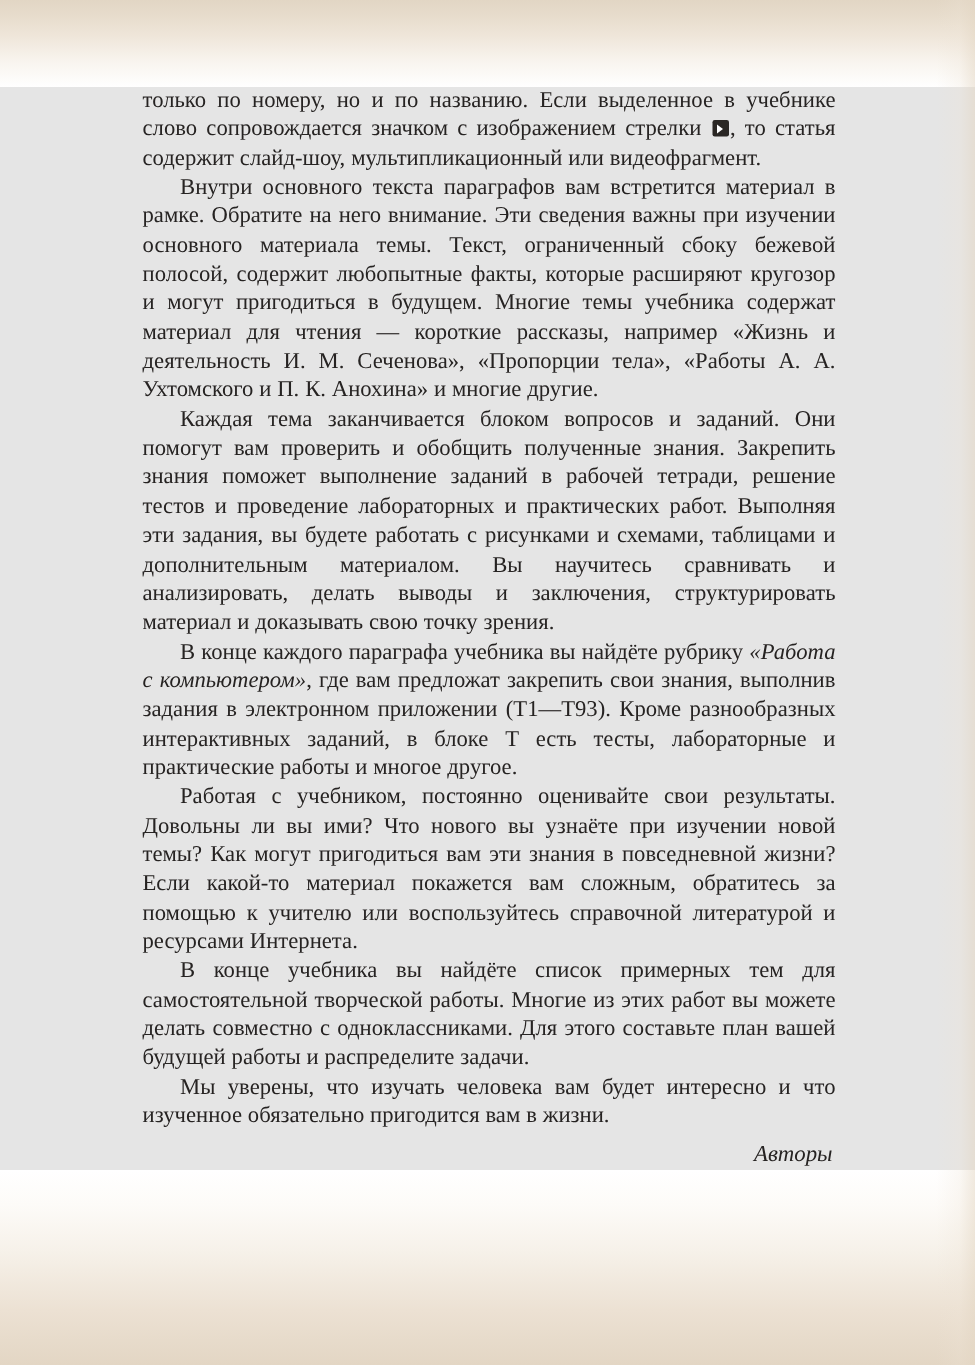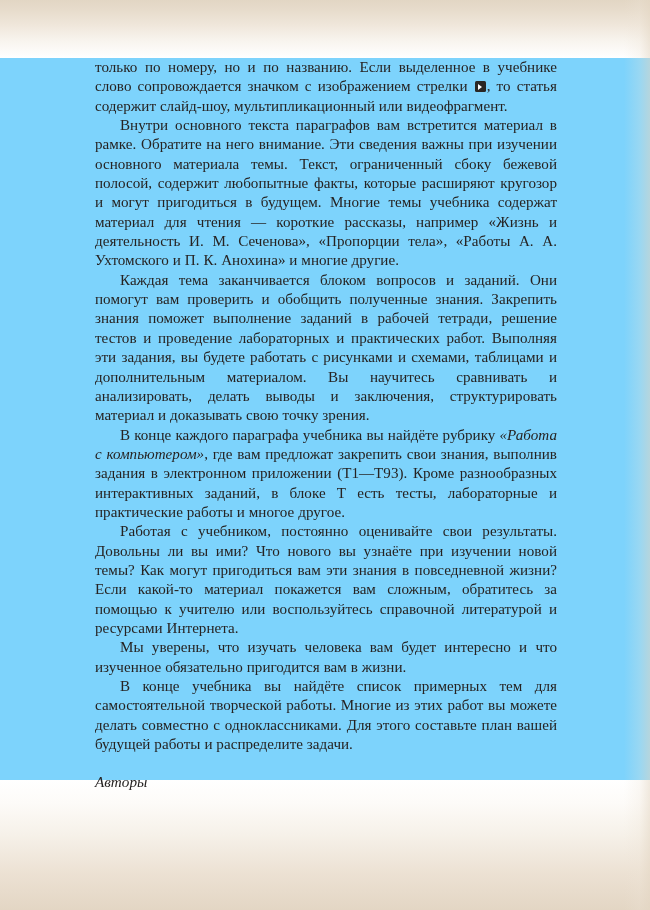--- a/index.html
+++ b/index.html
@@ -13,21 +13,21 @@
     font-family: "Liberation Serif", "DejaVu Serif", serif;
     overflow: hidden;
     position: relative;
   }
 
   #page {
     position: absolute;
     inset: 0;
     width: 650px;
     height: 910px;
-    background: #7dd3fc;
+    background: #e5e5e5;
     overflow: hidden;
   }
 
   
   .edge-top {
     position: absolute;
     left: 0; top: 0;
     width: 650px; height: 58px;
     background: linear-gradient(to bottom,
         #e2d6c4 0%,
@@ -105,22 +105,22 @@
     left: 3.6px;
     top: 2.4px;
     width: 0;
     height: 0;
     border-top: 3.1px solid transparent;
     border-bottom: 3.1px solid transparent;
     border-left: 4.6px solid #ffffff;
   }
 
   .signature {
-    margin: 18px 0 0 0;
-    text-align: left;
+    margin: 6px 0 0 0;
+    text-align: right;
     font-style: italic;
     font-size: 15.2px;
     line-height: 19.35px;
     color: #262322;
     text-indent: 0;
     padding-right: 2px;
   }
 </style>
 </head>
 <body>
@@ -131,19 +131,19 @@
   <div class="edge-bottom"></div>
   <div class="edge-right"></div>
 
   <div class="text-column">
     <div id="paragraphs">
         <p class="para no-indent">только по номеру, но и по названию. Если выделенное в учебнике слово сопровождается значком с изображением стрелки <span class="play-icon"></span>, то статья содержит слайд-шоу, мультипликационный или видеофрагмент.</p>
         <p class="para">Внутри основного текста параграфов вам встретится материал в рамке. Обратите на него внимание. Эти сведения важны при изучении основного материала темы. Текст, ограниченный сбоку бежевой полосой, содержит любопытные факты, которые расширяют кругозор и могут пригодиться в будущем. Многие темы учебника содержат материал для чтения — короткие рассказы, например «Жизнь и деятельность И. М. Сеченова», «Пропорции тела», «Работы А. А. Ухтомского и П. К. Анохина» и многие другие.</p>
         <p class="para">Каждая тема заканчивается блоком вопросов и заданий. Они помогут вам проверить и обобщить полученные знания. Закрепить знания поможет выполнение заданий в рабочей тетради, решение тестов и проведение лабораторных и практических работ. Выполняя эти задания, вы будете работать с рисунками и схемами, таблицами и дополнительным материалом. Вы научитесь сравнивать и анализировать, делать выводы и заключения, структурировать материал и доказывать свою точку зрения.</p>
         <p class="para">В конце каждого параграфа учебника вы найдёте рубрику <span class="italic">«Работа с компьютером»</span>, где вам предложат закрепить свои знания, выполнив задания в электронном приложении (Т1—Т93). Кроме разнообразных интерактивных заданий, в блоке Т есть тесты, лабораторные и практические работы и многое другое.</p>
         <p class="para">Работая с учебником, постоянно оценивайте свои результаты. Довольны ли вы ими? Что нового вы узнаёте при изучении новой темы? Как могут пригодиться вам эти знания в повседневной жизни? Если какой-то материал покажется вам сложным, обратитесь за помощью к учителю или воспользуйтесь справочной литературой и ресурсами Интернета.</p>
+        <p class="para">В конце учебника вы найдёте список примерных тем для самостоятельной творческой работы. Многие из этих работ вы можете делать совместно с одноклассниками. Для этого составьте план вашей будущей работы и распределите задачи.</p>
         <p class="para">Мы уверены, что изучать человека вам будет интересно и что изученное обязательно пригодится вам в жизни.</p>
-        <p class="para">В конце учебника вы найдёте список примерных тем для самостоятельной творческой работы. Многие из этих работ вы можете делать совместно с одноклассниками. Для этого составьте план вашей будущей работы и распределите задачи.</p>
       </div>
     <p class="signature">Авторы</p>
   </div>
 
 </div>
 
 </body></html>

